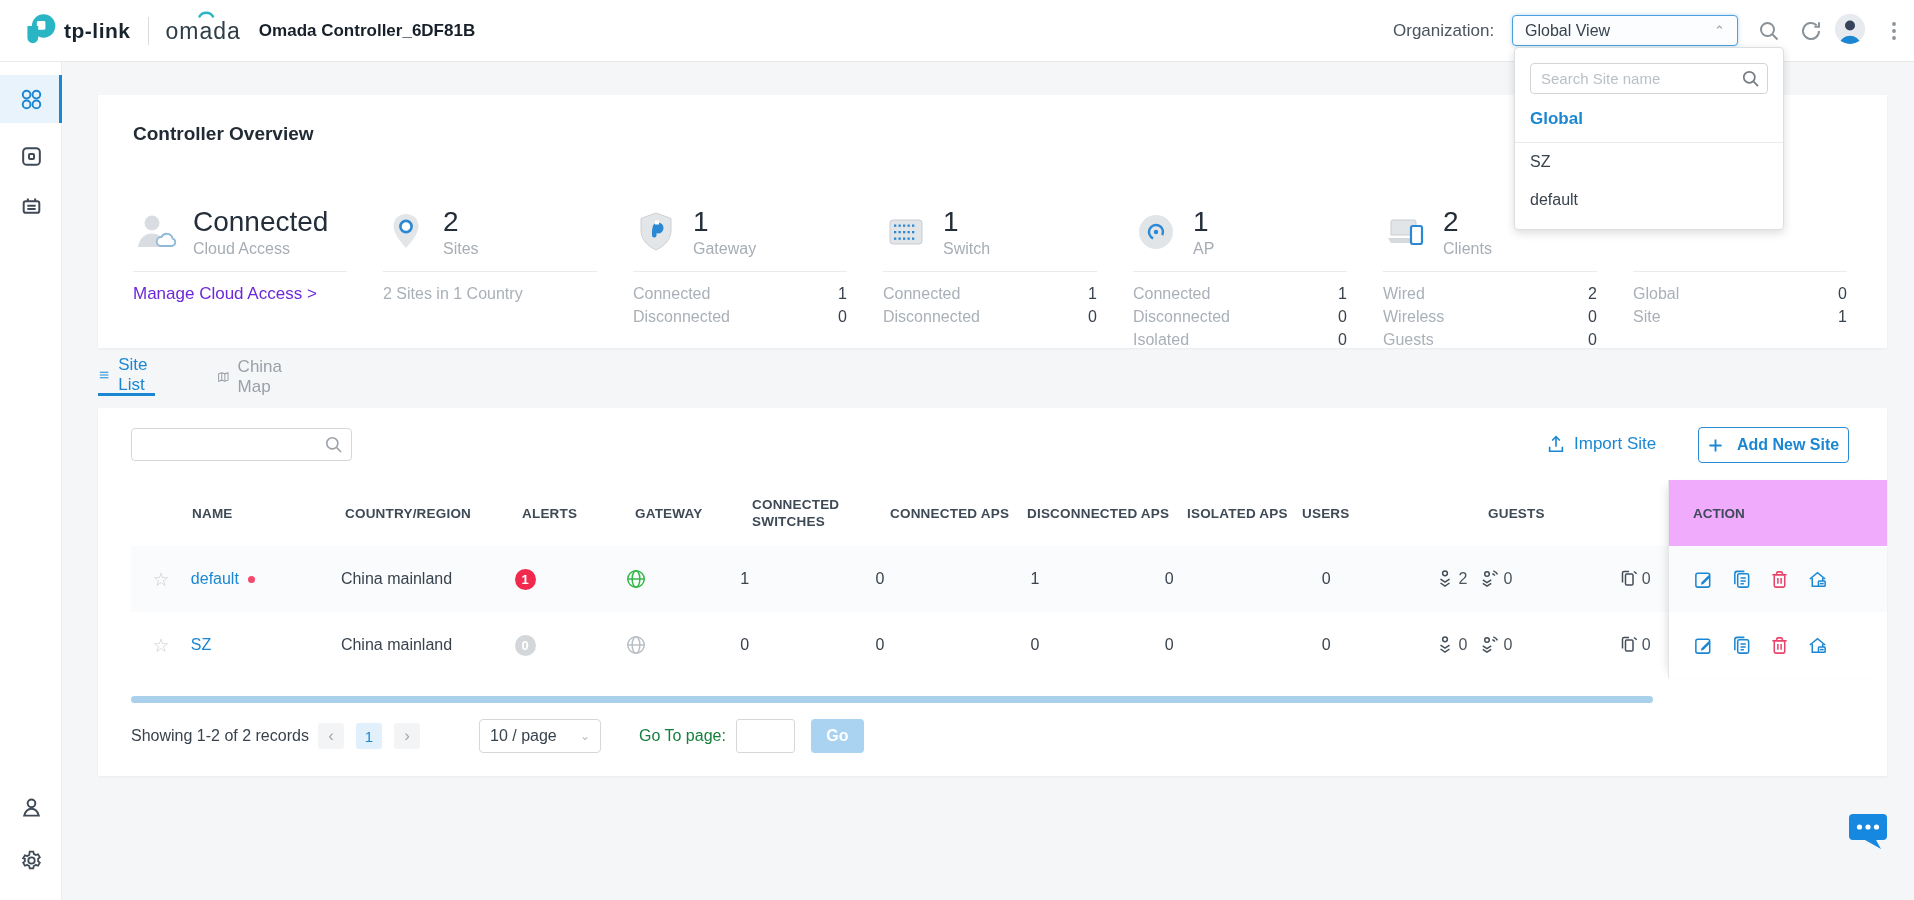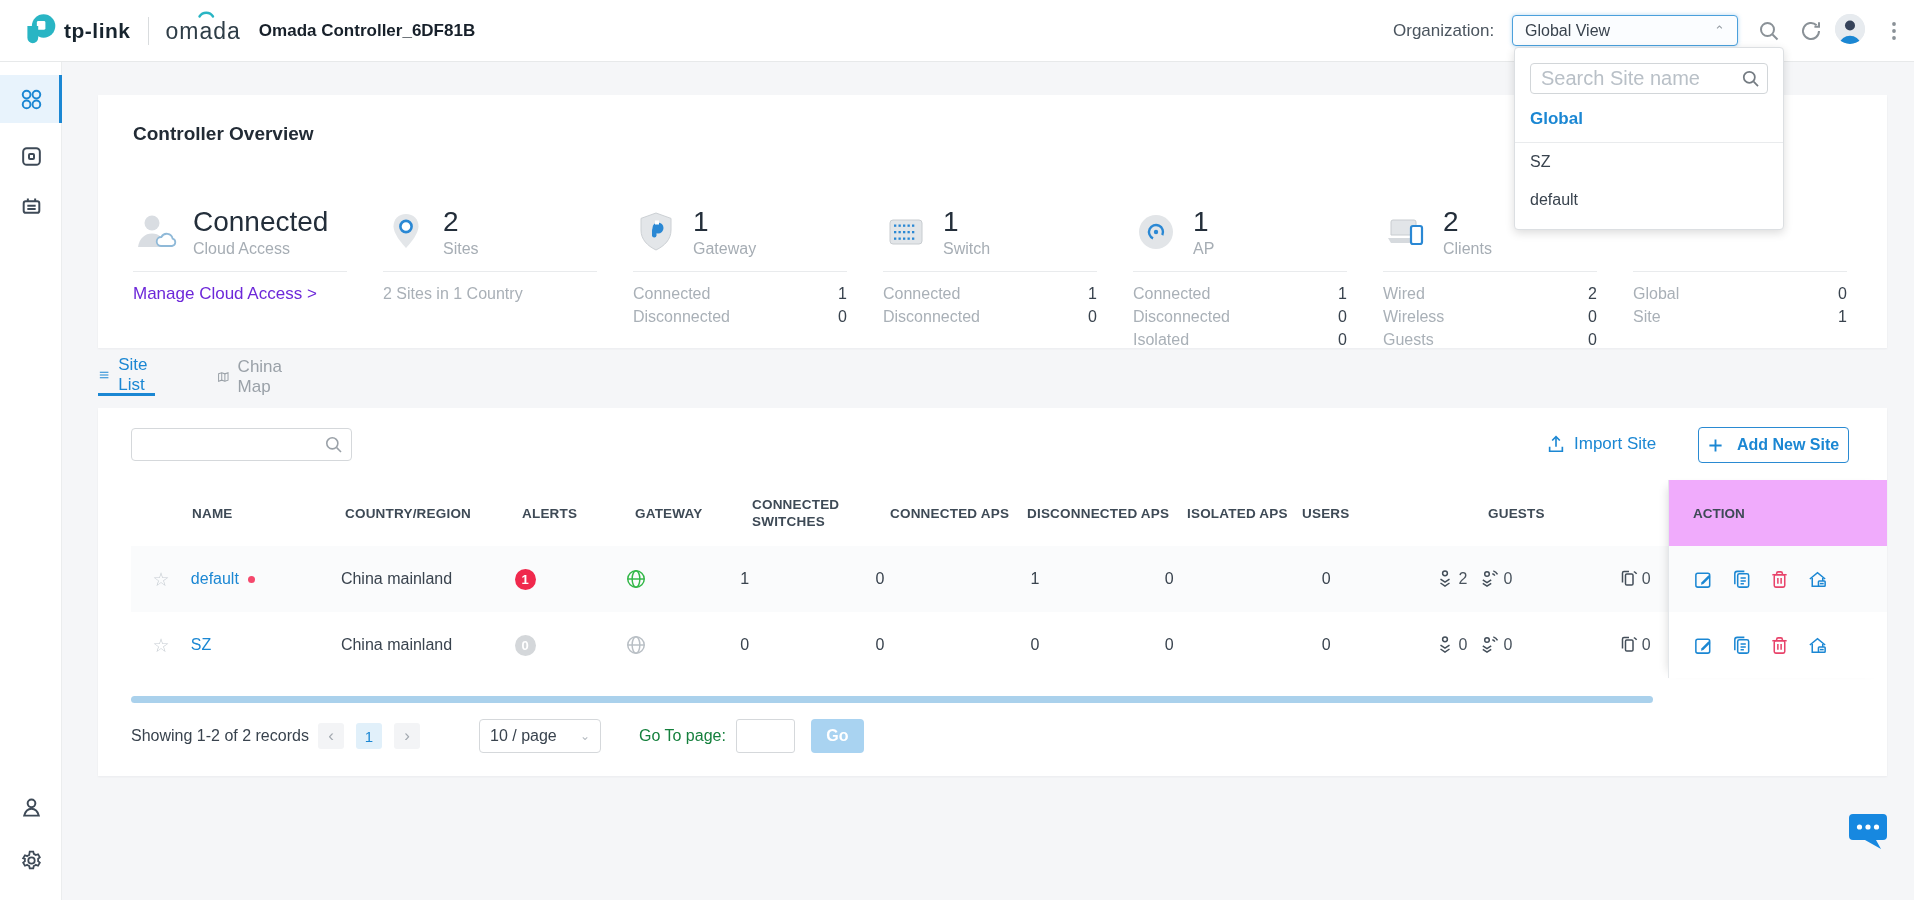--- a/index.html
+++ b/index.html
@@ -31,21 +31,21 @@
   .avatar { position:absolute; left:1835px; top:14px; width:30px; height:30px; border-radius:50%;
             overflow:hidden; background:#e5e9ed; cursor:pointer; }
   .tb-kebab { left:1882px; }
 
   
   .dropdown { position:absolute; left:1514px; top:47px; width:270px; background:#fff; z-index:100;
               border:1px solid #dcdfe2; border-radius:4px; box-shadow:0 3px 10px rgba(0,0,0,.14);
               padding:15px 15px 10px; }
   .dd-input { position:relative; }
   .dd-input input { width:100%; height:31px; border:1px solid #d2d6d9; border-radius:4px;
-                    font-size:20px; padding:0 32px 0 10px; color:#39434e; outline:none;
+                    font-size:15px; padding:0 32px 0 10px; color:#39434e; outline:none;
                     font-family:"Liberation Sans", sans-serif; }
   .dd-input input::placeholder { color:#b9c0c7; }
   .dd-input svg { position:absolute; right:8px; top:6px; width:19px; height:19px; color:#747b82; }
   .dd-global { margin:15px 0 13px; font-size:17px; font-weight:bold; color:#1b87d3; cursor:pointer; }
   .dd-divider { height:1px; background:#e9ebed; margin:0 -15px; }
   .dd-item { padding:10px 0; font-size:16px; color:#39434e; cursor:pointer; }
   .dd-item:first-of-type { margin-top:6px; }
 
   
   .sidebar { position:absolute; left:0; top:62px; width:62px; height:838px; background:#fff;

